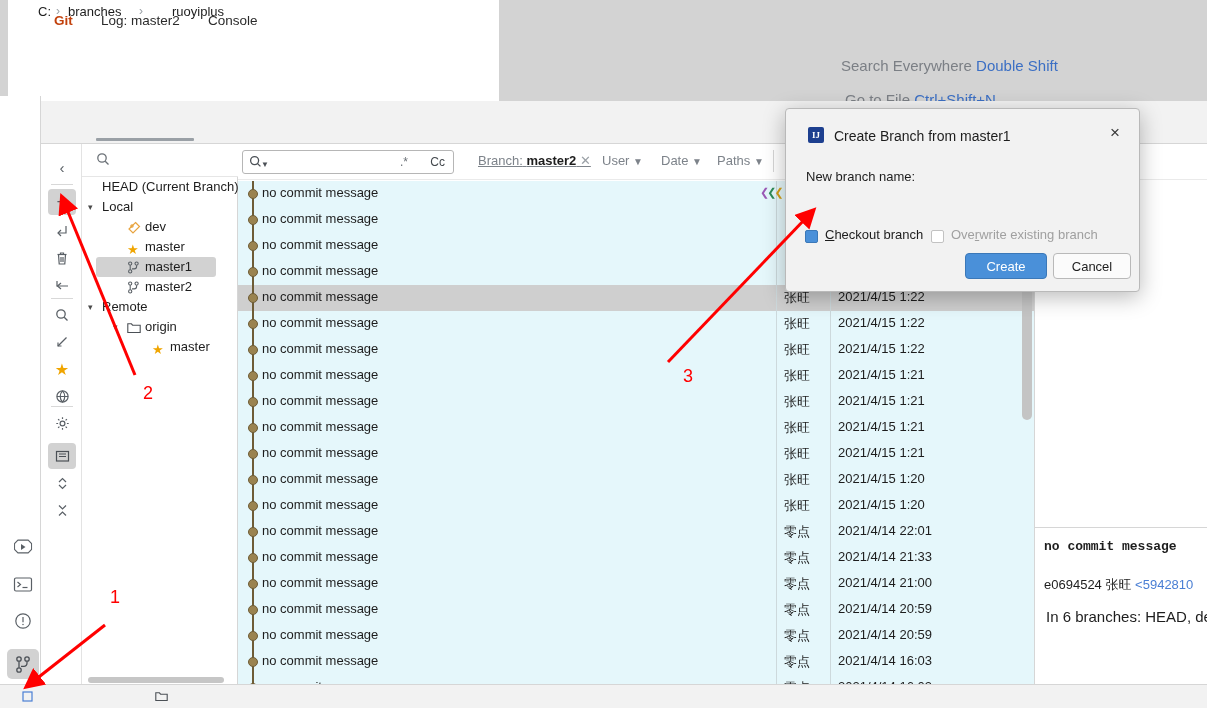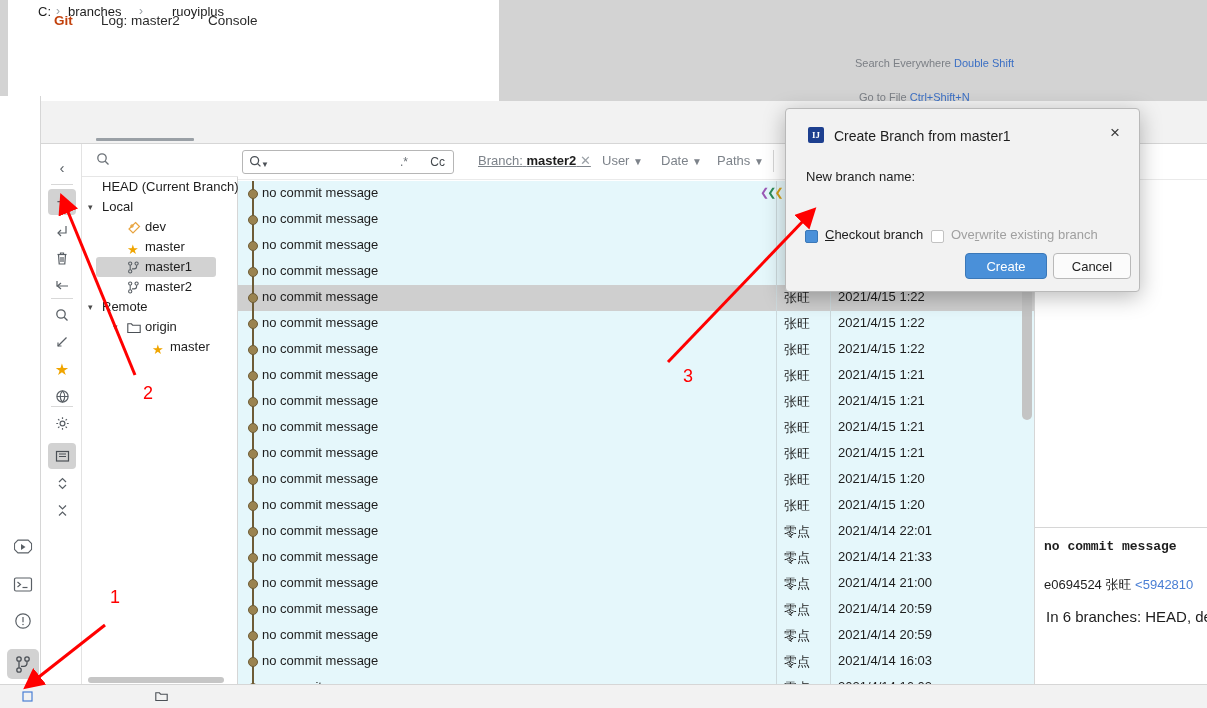--- a/index.html
+++ b/index.html
@@ -28,23 +28,22 @@
     position: absolute; left: 0; top: 0; width: 41px; height: 101px;
     background: #ffffff;
   }
   .editor-left-gutter-strip {
     position: absolute; left: 0; top: 0; width: 8px; height: 96px;
     background: #d3d3d3;
   }
   .hint-line {
     position: absolute;
     color: #7b7f85;
-    font-size: 11px;
-    white-space: nowrap;
-    margin-left: 14px;
+    font-size: 15px;
+    white-space: nowrap;
   }
   .hint-line .key { color: #3b6fc4; }
   .hint-1 { left: 841px; top: 57px; }
   .hint-2 { left: 845px; top: 91px; }
 
   
   .tool-window {
     position: absolute; left: 41px; top: 101px; width: 1166px; height: 583px;
     background: #ffffff;
   }

